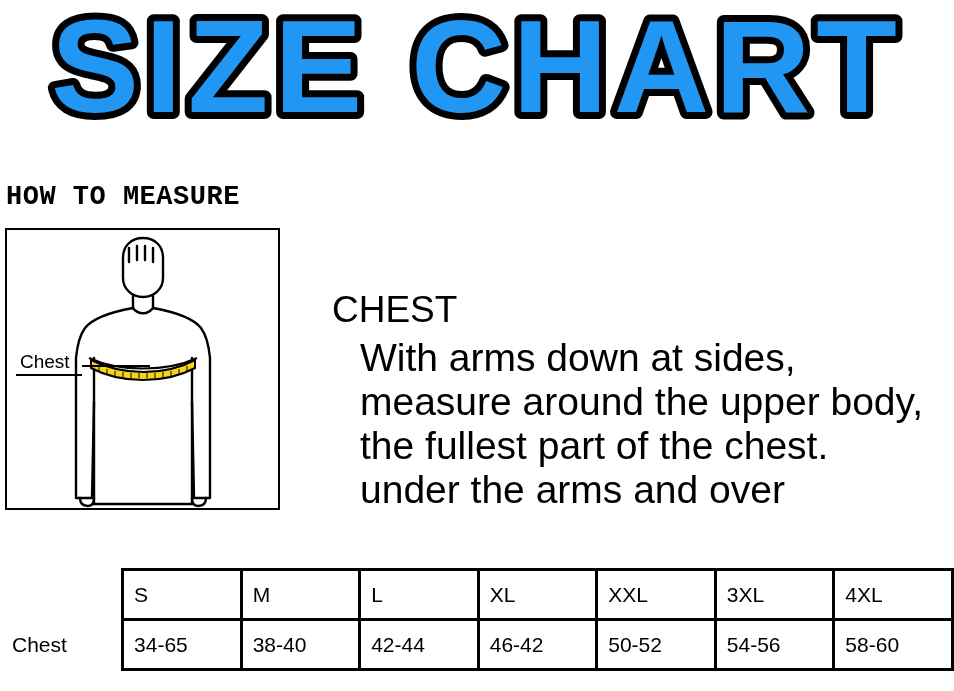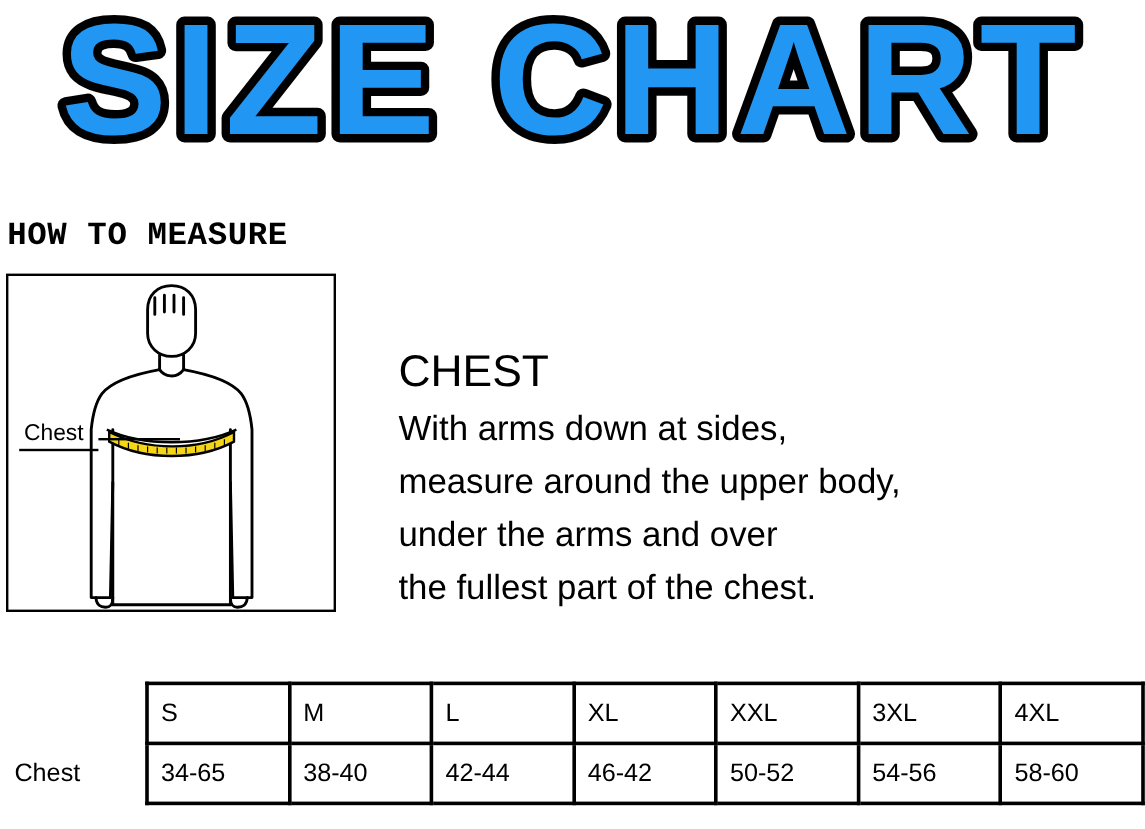--- a/index.html
+++ b/index.html
@@ -85,24 +85,25 @@
     top: 288px;
     width: 620px;
   }
   .desc-title {
     font-size: 37px;
     line-height: 44px;
     font-family: "Liberation Sans", sans-serif;
     margin-bottom: 4px;
   }
   .desc-line {
-    font-size: 29px;
+    font-size: 39px;
     line-height: 44px;
     font-family: "Liberation Sans", sans-serif;
     white-space: nowrap;
+    margin-left: 28px;
   }
 
   
   .size-table {
     position: absolute;
     left: 0px;
     top: 568px;
     width: 954px;
     border-collapse: collapse;
     table-layout: fixed;
@@ -182,22 +183,22 @@
 </div>
 
 <div class="chest-label">Chest</div>
 <div class="chest-label-underline"></div>
 <div class="chest-leader"></div>
 
 <div class="desc">
   <div class="desc-title">CHEST</div>
   <div class="desc-line">With arms down at sides,</div>
   <div class="desc-line">measure around the upper body,</div>
+  <div class="desc-line">the fullest part of the chest.</div>
   <div class="desc-line">under the arms and over</div>
-  <div class="desc-line">the fullest part of the chest.</div>
 </div>
 
 <table class="size-table">
   <tbody>
       <tr>
     <td class="corner col-head"></td>
     <td class="col-cell">S</td>
     <td class="col-cell">M</td>
     <td class="col-cell">L</td>
     <td class="col-cell">XL</td>

